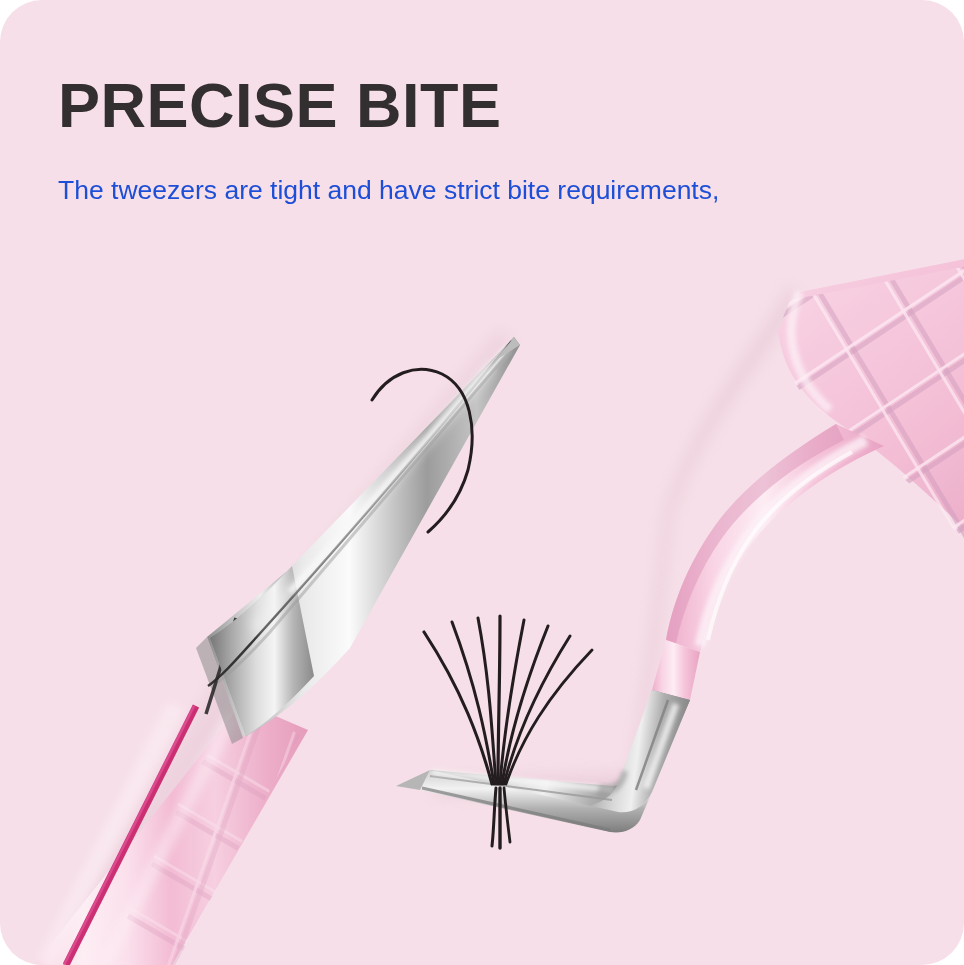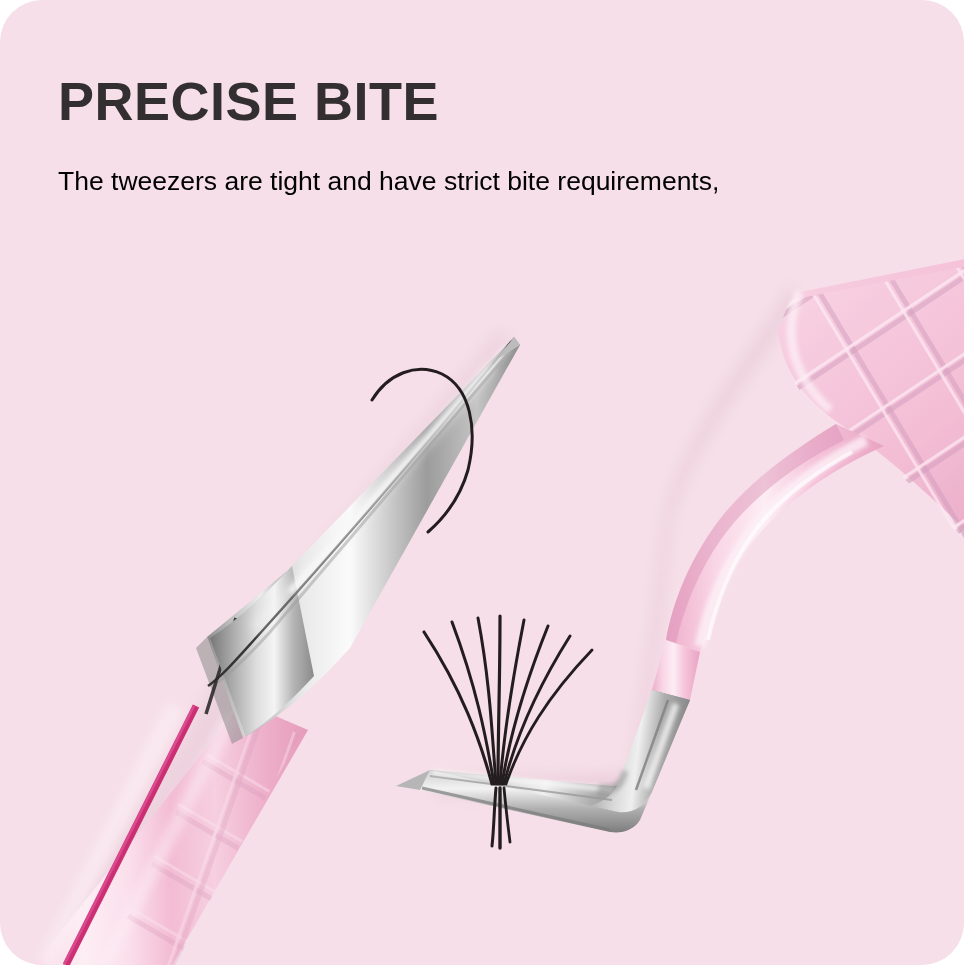--- a/index.html
+++ b/index.html
@@ -25,32 +25,32 @@
 
   
   #text-block {
     position: absolute;
     left: 58px;
     top: 74px;
     width: 800px;
     z-index: 40;
   }
   #title {
-    font-size: 54px;
+    font-size: 63px;
     font-weight: 700;
     letter-spacing: 0.5px;
     color: #332f30;
     line-height: 1.0;
     margin: 0 0 30px 0;
     white-space: nowrap;
   }
   #subtitle {
     font-size: 26.5px;
     font-weight: 400;
-    color: #000000;
+    color: #1d4ed8;
     line-height: 1.74;
     margin: 0;
     max-width: 740px;
   }
 
   
   #art {
     position: absolute;
     inset: 0;
     z-index: 10;

